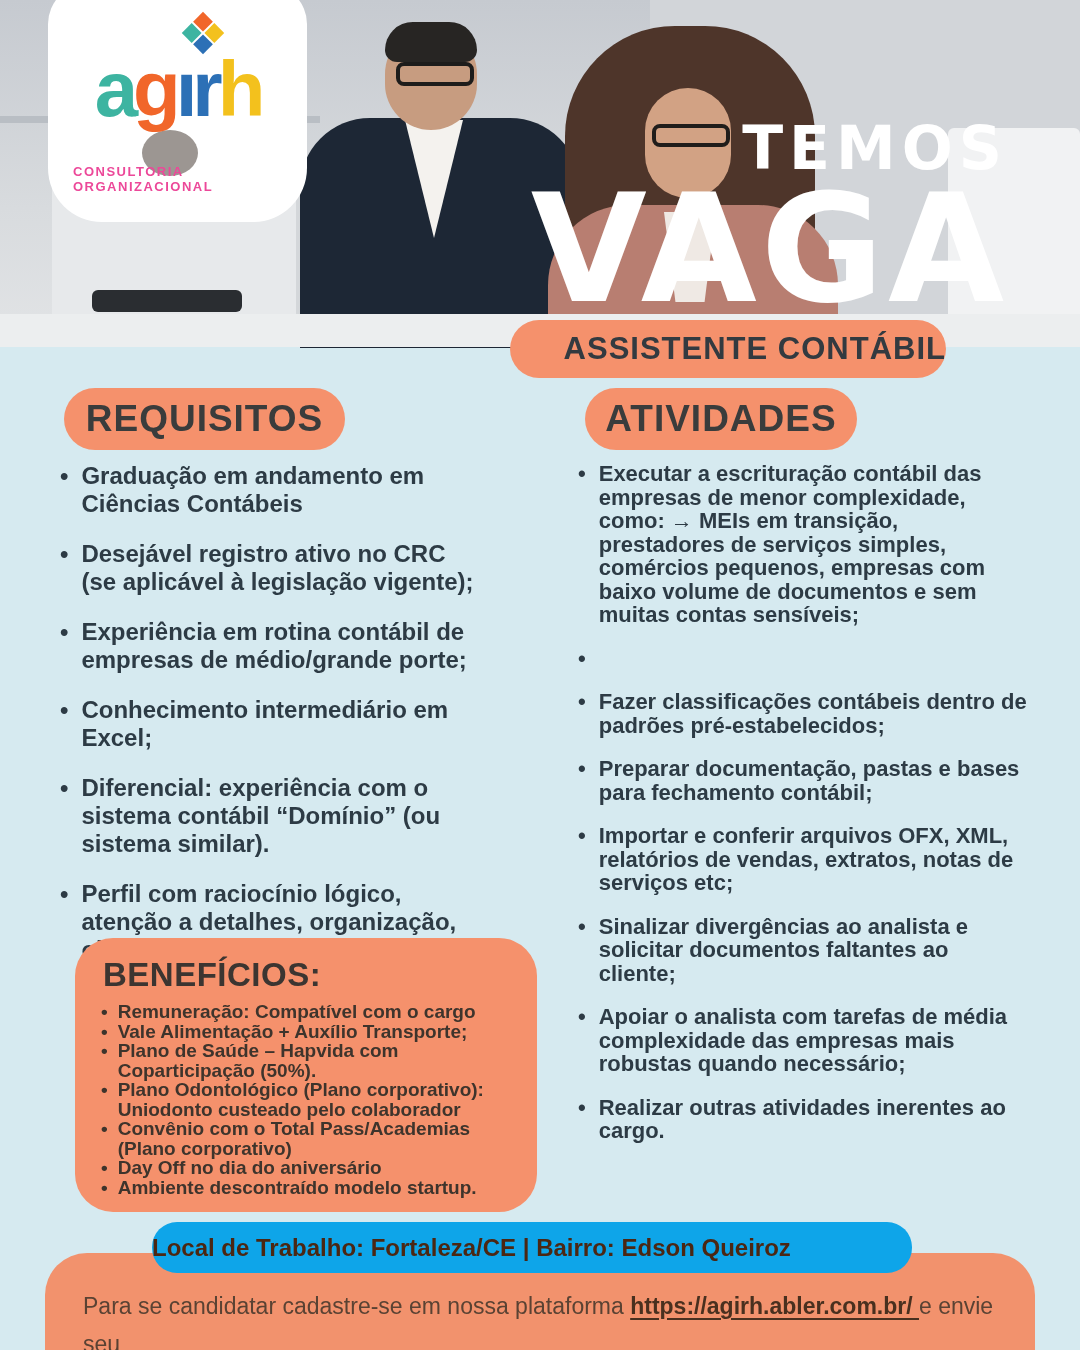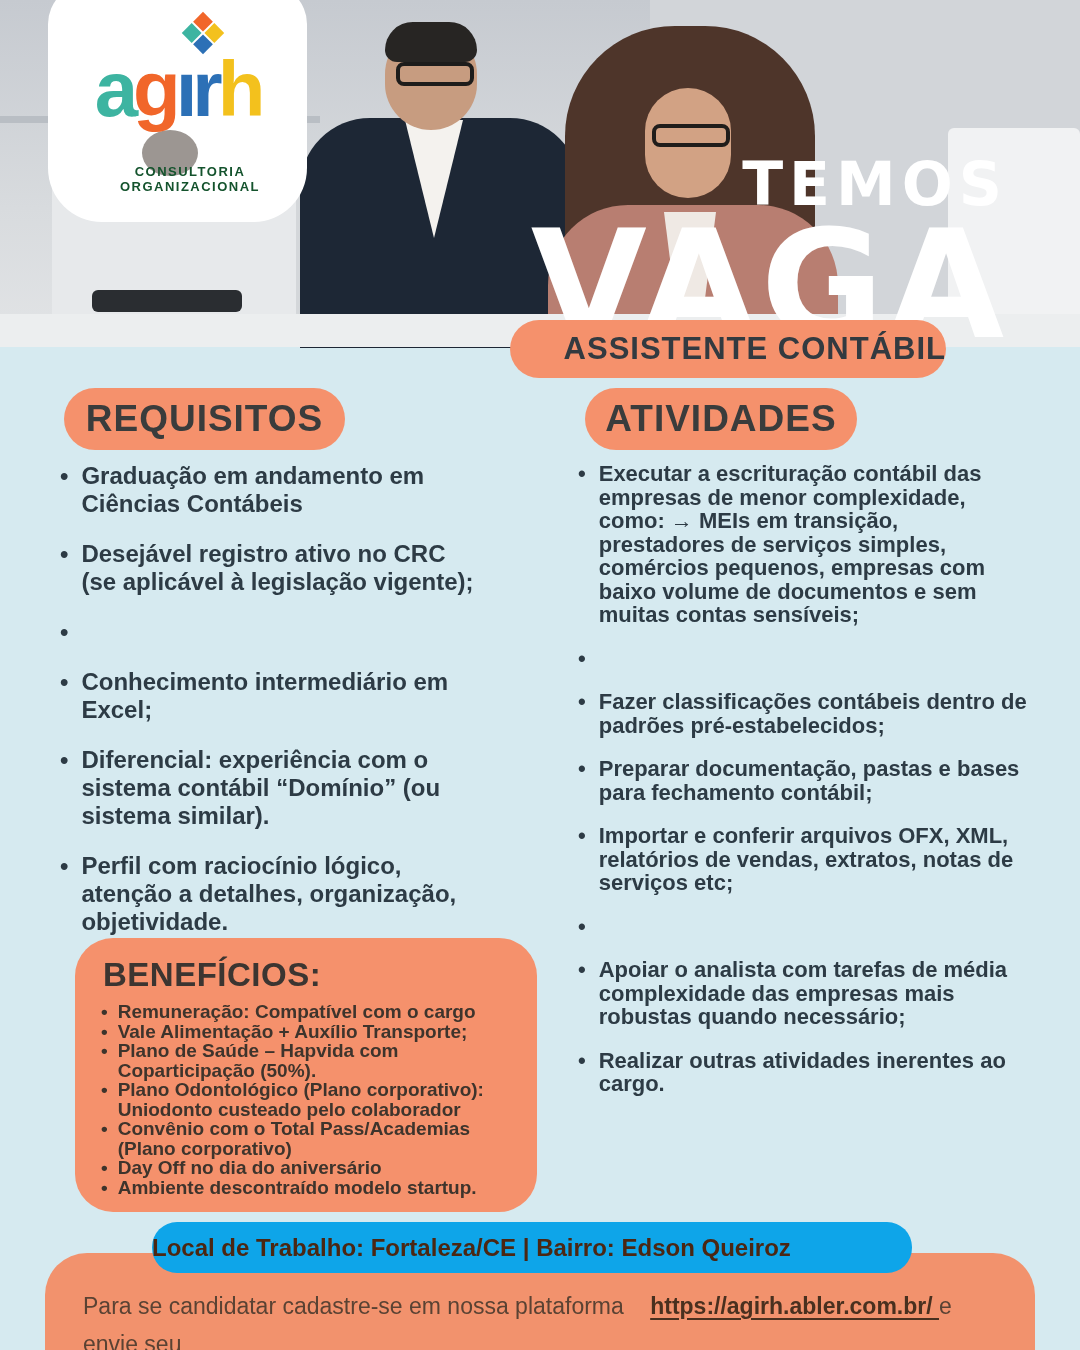--- a/index.html
+++ b/index.html
@@ -31,26 +31,26 @@
 
   
   .logo-card{position:absolute;left:48px;top:-16px;width:259px;height:238px;background:#ffffff;
              border-radius:40px 40px 54px 54px;z-index:4;}
   .g-tail{position:absolute;left:94px;top:146px;width:56px;height:46px;background:#9c9692;border-radius:50%;}
   .logo-row{position:absolute;left:0;right:0;top:66px;display:flex;justify-content:center;align-items:flex-end;
             font-weight:700;font-size:78px;line-height:1;letter-spacing:-5px;}
   .puzzle{position:absolute;left:140px;top:34px;width:30px;height:30px;transform:rotate(45deg);
           display:grid;grid-template-columns:1fr 1fr;grid-template-rows:1fr 1fr;gap:2px;}
   .puzzle span{display:block;}
-  .tagline{position:absolute;left:0;right:0;top:180px;text-align:center;font-size:13px;
-           letter-spacing:1.5px;color:#14532d;font-weight:700;padding-left:25px;}
+  .tagline{position:absolute;left:0;right:0;top:180px;font-size:13px;
+           letter-spacing:1.5px;color:#ec4899;font-weight:700;padding-left:25px;}
 
   
   .hero{position:absolute;top:118px;right:72px;z-index:3;text-align:right;color:#ffffff;
-        font-family:"DejaVu Sans",sans-serif;margin-top:36px;}
+        font-family:"DejaVu Sans",sans-serif;}
   .temos{font-size:60px;font-weight:700;letter-spacing:6px;line-height:1;}
   .vaga{font-size:150px;font-weight:700;letter-spacing:4px;line-height:.92;margin-top:2px;}
 
   .role-pill{position:absolute;left:510px;top:320px;width:436px;height:58px;border-radius:29px;
              background:#f5916c;z-index:5;text-align:right;line-height:58px;font-size:31px;
              font-weight:700;letter-spacing:1px;color:#333a40;}
 
   
   .section-pill{position:absolute;height:62px;border-radius:31px;background:#f5916c;text-align:center;
                 line-height:62px;font-size:37px;font-weight:700;letter-spacing:1px;color:#3a3c3c;z-index:2;}
@@ -78,21 +78,21 @@
 
   
   .location-pill{position:absolute;left:152px;top:1222px;width:760px;height:51px;border-radius:25px;
                  background:#0ea5e9;z-index:3;text-align:left;line-height:51px;font-size:24px;
                  font-weight:700;color:#4b2713;}
   .footer{position:absolute;left:45px;top:1253px;width:990px;height:130px;background:#f2926d;
           border-radius:42px 42px 0 0;z-index:2;box-sizing:border-box;padding:34px 38px 0 38px;
           font-size:23px;color:#5a4233;}
   .footer .line{display:block;line-height:38px;}
   .footer .b{font-weight:700;color:#49301f;}
-  .footer .u{text-decoration:underline;text-underline-offset:4px;margin-left:20px;}
+  .footer .u{text-decoration:underline;text-underline-offset:4px;}
 </style>
 </head>
 <body>
 
 <div class="canvas">
 
   <div class="photo">
     <div class="wallpanel"></div>
     <div class="shelf"></div>
     <div class="cabinet"></div>
@@ -144,20 +144,22 @@
         <span class="txt">Graduação em andamento em
 Ciências Contábeis</span>
       </li>
       <li>
         <span class="dot">•</span>
         <span class="txt">Desejável registro ativo no CRC
 (se aplicável à legislação vigente);</span>
       </li>
       <li>
         <span class="dot">•</span>
+        <span class="txt">Experiência em rotina contábil de
+empresas de médio/grande porte;</span>
       </li>
       <li>
         <span class="dot">•</span>
         <span class="txt">Conhecimento intermediário em
 Excel;</span>
       </li>
       <li>
         <span class="dot">•</span>
         <span class="txt">Diferencial: experiência com o
 sistema contábil “Domínio” (ou
@@ -195,20 +197,23 @@
 para fechamento contábil;</span>
       </li>
       <li>
         <span class="dot">•</span>
         <span class="txt">Importar e conferir arquivos OFX, XML,
 relatórios de vendas, extratos, notas de
 serviços etc;</span>
       </li>
       <li>
         <span class="dot">•</span>
+        <span class="txt">Sinalizar divergências ao analista e
+solicitar documentos faltantes ao
+cliente;</span>
       </li>
       <li>
         <span class="dot">•</span>
         <span class="txt">Apoiar o analista com tarefas de média
 complexidade das empresas mais
 robustas quando necessário;</span>
       </li>
       <li>
         <span class="dot">•</span>
         <span class="txt">Realizar outras atividades inerentes ao

